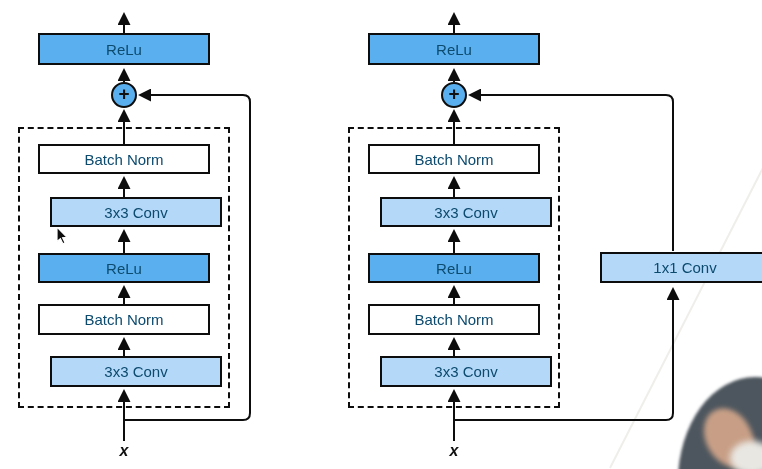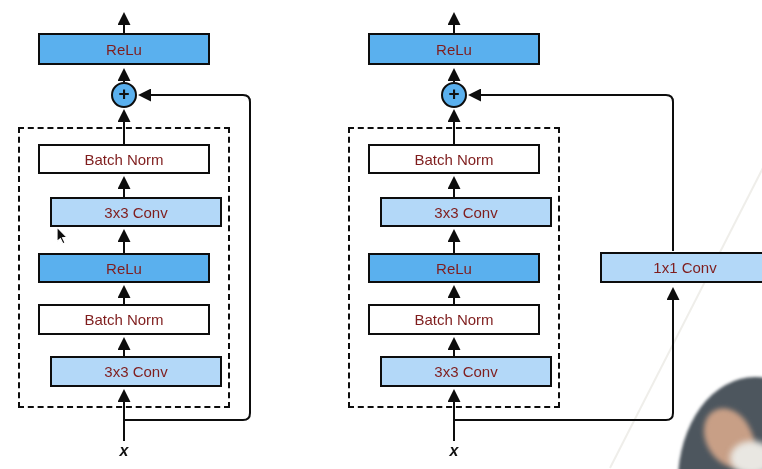--- a/index.html
+++ b/index.html
@@ -5,21 +5,21 @@
   html,body { margin:0; padding:0; background:#ffffff; }
   .canvas {
     position:relative; width:762px; height:469px; background:#ffffff;
     overflow:hidden; font-family:"Liberation Sans", sans-serif; color:#111;
   }
   
   .box {
     position:absolute; box-sizing:border-box; z-index:3;
     border:2px solid #0d0d0d; background:#ffffff;
     display:flex; align-items:center; justify-content:center;
-    font-size:15px; line-height:1; color:#7f1d1d;
+    font-size:15px; line-height:1; color:#0c4a6e;
   }
   .blue-md { background:#5ab0ee; }
   .blue-lt { background:#b3d8f8;margin-left:12px; }
   .dashed {
     position:absolute; box-sizing:border-box; z-index:1;
     border:2px dashed #0d0d0d; background:transparent;
   }
   .plus-circle {
     position:absolute; box-sizing:border-box; z-index:3;
     width:26px; height:26px; border-radius:50%;

